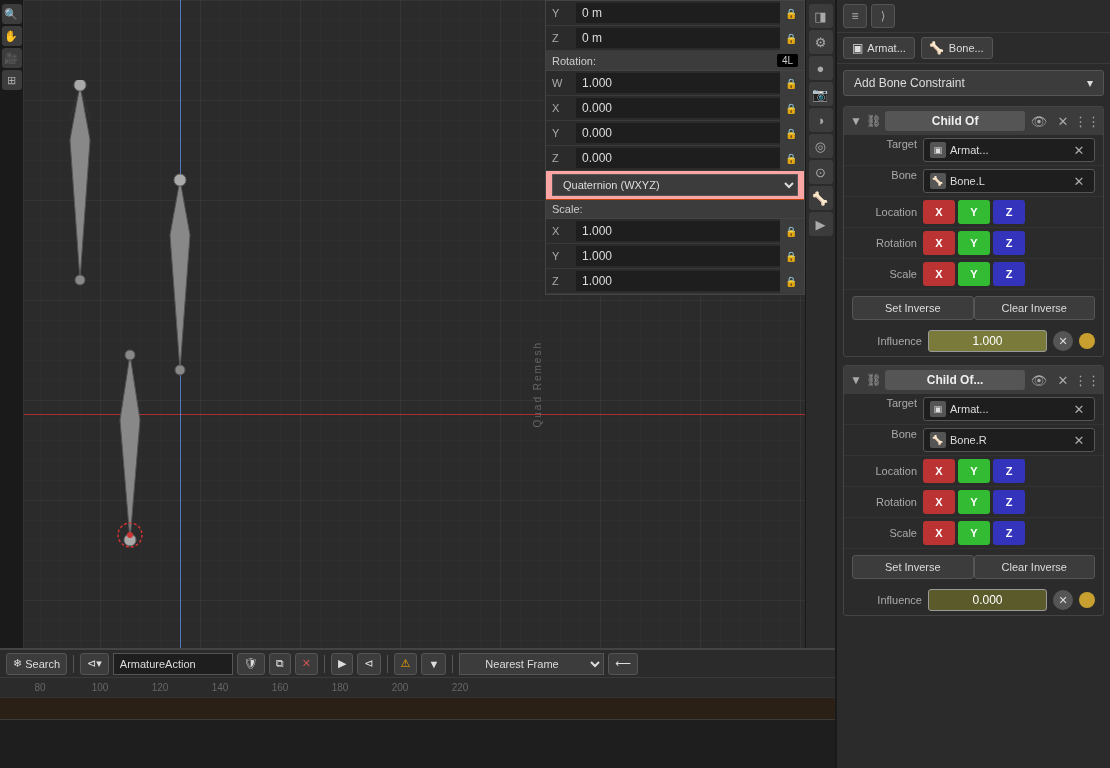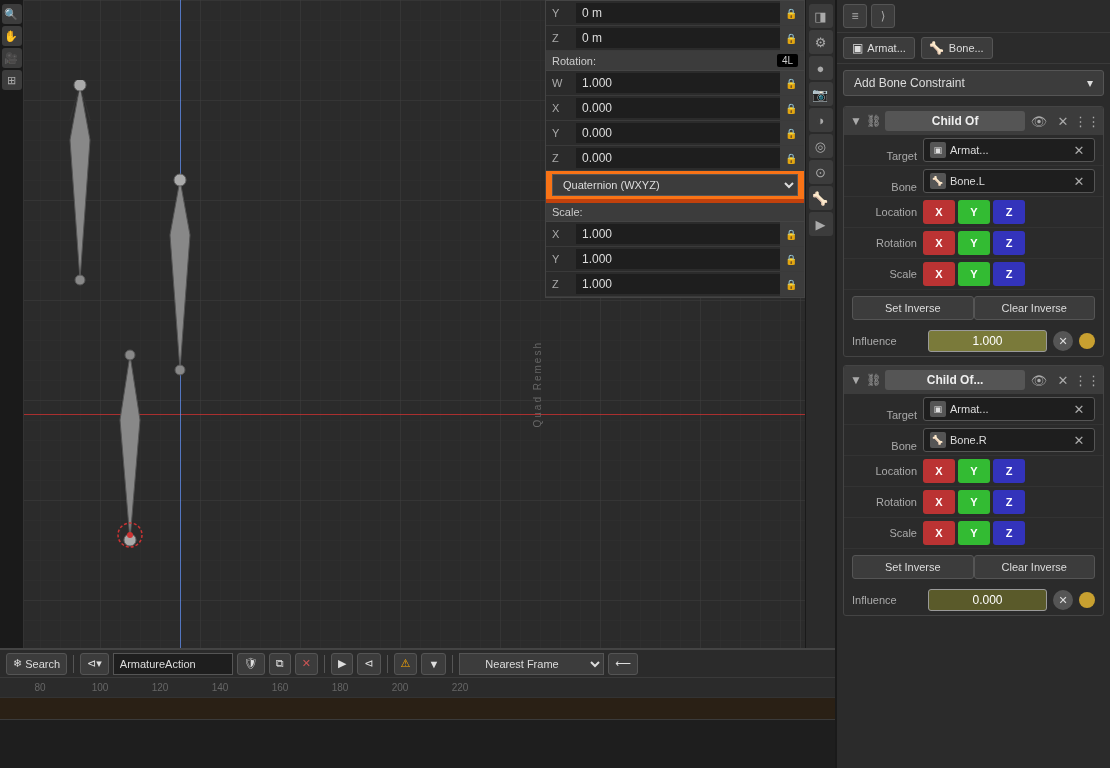--- a/index.html
+++ b/index.html
@@ -18,21 +18,21 @@
     
     .transform-panel { position: absolute; right: 30px; top: 0; width: 260px; background: #2b2b2b; border: 1px solid #444; }
     .transform-panel .row { display: flex; align-items: center; border-bottom: 1px solid #3a3a3a; }
     .transform-panel .label { width: 30px; padding: 3px 6px; color: #aaa; font-size: 11px; }
     .transform-panel .value-field { flex: 1; background: #1e1e1e; color: #ddd; padding: 3px 6px; font-size: 12px; border: none; }
     .transform-panel .icon-btn { width: 24px; height: 24px; display: flex; align-items: center; justify-content: center; background: #3c3c3c; color: #aaa; cursor: pointer; font-size: 10px; }
     .section-header { background: #3c3c3c; padding: 3px 6px; font-size: 11px; color: #ccc; border-bottom: 1px solid #444; display: flex; align-items: center; justify-content: space-between; }
     .section-header .badge { background: #000000; padding: 1px 5px; border-radius: 2px; font-size: 10px; }
 
     
-    .quat-row { padding: 3px 6px; background: #f97316; border-bottom: 4px solid #c2410c; }
+    .quat-row { padding: 3px 6px; background: #fca5a5; border-bottom: 1px solid #c2410c; }
     .quat-select { background: #3c3c3c; color: #ddd; border: 1px solid #555; padding: 3px 6px; font-size: 11px; width: 100%; cursor: pointer; }
 
     
     .timeline-area { position: absolute; left: 0; right: 0; bottom: 0; height: 120px; background: #1e1e1e; border-top: 2px solid #444; }
     .timeline-toolbar { height: 28px; background: #2b2b2b; display: flex; align-items: center; padding: 0 6px; gap: 4px; border-bottom: 1px solid #3a3a3a; }
     .tl-btn { height: 22px; padding: 0 6px; background: #3c3c3c; border: 1px solid #555; border-radius: 3px; color: #ddd; font-size: 11px; cursor: pointer; display: flex; align-items: center; gap: 3px; }
     .tl-sep { width: 1px; height: 18px; background: #555; margin: 0 2px; }
     .tl-input { background: #1e1e1e; border: 1px solid #555; color: #ddd; padding: 2px 6px; height: 22px; font-size: 11px; width: 120px; }
     .tl-select { background: #3c3c3c; border: 1px solid #555; color: #ddd; padding: 0 21px; height: 22px; font-size: 11px; cursor: pointer; }
 
@@ -53,21 +53,21 @@
     .add-constraint-btn { margin: 6px; padding: 5px 10px; background: #3c3c3c; border: 1px solid #555; border-radius: 3px; color: #ddd; font-size: 12px; cursor: pointer; display: flex; align-items: center; justify-content: center; }
 
     
     .constraint-block { border: 1px solid #444; margin: 4px 6px; border-radius: 3px; overflow: hidden; }
     .constraint-header { display: flex; align-items: center; padding: 4px 6px; background: #3c3c3c; gap: 4px; }
     .constraint-title { flex: 1; font-size: 12px; font-weight: bold; color: #eee; background: #555; padding: 3px 8px; border-radius: 3px; text-align: center; }
     .constraint-header .icon-btn-sm { width: 20px; height: 20px; background: none; border: none; color: #aaa; cursor: pointer; font-size: 13px; display: flex; align-items: center; justify-content: center; }
     .constraint-header .arrow { color: #aaa; font-size: 12px; }
 
     
-    .con-row { display: flex; align-items: flex-end; padding: 3px 8px; border-bottom: 1px solid #333; gap: 6px; }
+    .con-row { display: flex; align-items: flex-start; padding: 3px 8px; border-bottom: 1px solid #333; gap: 6px; }
     .con-row-label { width: 65px; text-align: right; color: #aaa; font-size: 11px; }
     .con-field { flex: 1; display: flex; align-items: center; background: #1e1e1e; border: 1px solid #555; border-radius: 3px; padding: 2px 6px; gap: 4px; }
     .con-field-icon { width: 16px; height: 16px; background: #555; border-radius: 2px; display: flex; align-items: center; justify-content: center; font-size: 9px; }
     .con-field-text { flex: 1; font-size: 11px; color: #ddd; }
     .con-x-btn { width: 18px; height: 18px; background: none; border: none; color: #aaa; cursor: pointer; font-size: 13px; display: flex; align-items: center; justify-content: center; }
 
     
     .xyz-row { display: flex; align-items: center; padding: 3px 8px; border-bottom: 1px solid #333; gap: 6px; }
     .xyz-label { width: 65px; text-align: right; color: #aaa; font-size: 11px; }
     .xyz-btns { display: flex; gap: 3px; }
@@ -75,21 +75,21 @@
     .xyz-btn.x { background: #b33; color: #fff; }
     .xyz-btn.y { background: #3b3; color: #fff; }
     .xyz-btn.z { background: #33b; color: #fff; }
 
     
     .inv-row { display: flex; padding: 6px 8px; }
     .inv-btn { flex: 1; padding: 5px 0; background: #3c3c3c; border: 1px solid #555; border-radius: 3px; color: #ddd; font-size: 11px; cursor: pointer; text-align: center; }
 
     
     .influence-row { display: flex; align-items: center; padding: 4px 8px; gap: 6px; }
-    .influence-label { width: 70px; text-align: left; color: #aaa; font-size: 11px; }
+    .influence-label { width: 70px; text-align: right; color: #aaa; font-size: 11px; }
     .influence-field { flex: 1; background: #7a7a3a; border: 1px solid #999; border-radius: 3px; padding: 3px 8px; color: #fff; font-size: 12px; text-align: center; }
     .influence-x-btn { width: 20px; height: 20px; background: #555; border-radius: 50%; display: flex; align-items: center; justify-content: center; cursor: pointer; color: #ddd; font-size: 11px; border: none; }
     .influence-dot-btn { width: 16px; height: 16px; background: #c8a030; border-radius: 50%; cursor: pointer; border: none; }
     .horizon-line { position: absolute; left: 0; right: 0; top: 50%; height: 1px; background: rgba(255,50,50,0.6); transform: translateY(30px); }
     .vertical-blue { position: absolute; top: 0; bottom: 120px; left: 180px; width: 1px; background: rgba(100,150,255,0.7); }
 
     
     .sidebar-strip { position: absolute; left: 0; top: 0; bottom: 120px; width: 24px; background: #1a1a1a; display: flex; flex-direction: column; align-items: center; gap: 2px; padding: 4px 0; border-right: 1px solid #333; }
     .sidebar-icon { width: 20px; height: 20px; background: #3c3c3c; border-radius: 3px; display: flex; align-items: center; justify-content: center; font-size: 11px; color: #aaa; cursor: pointer; }
 

